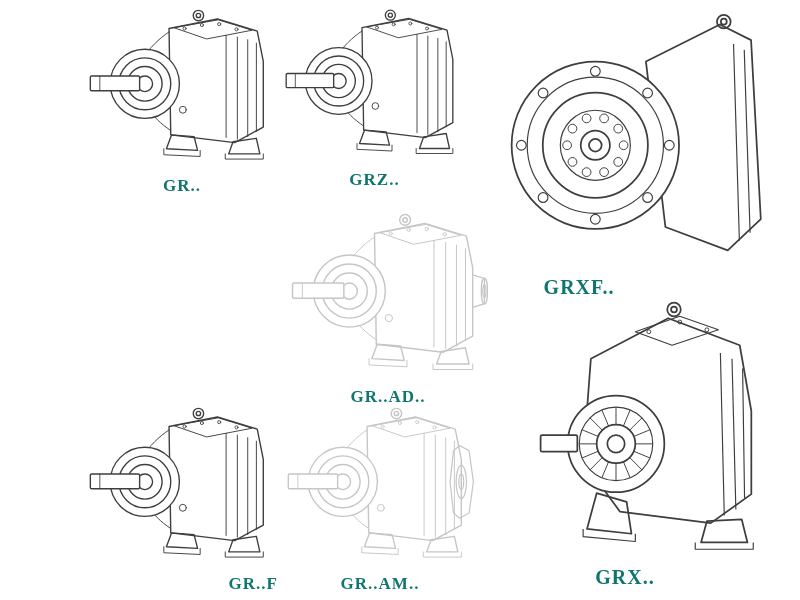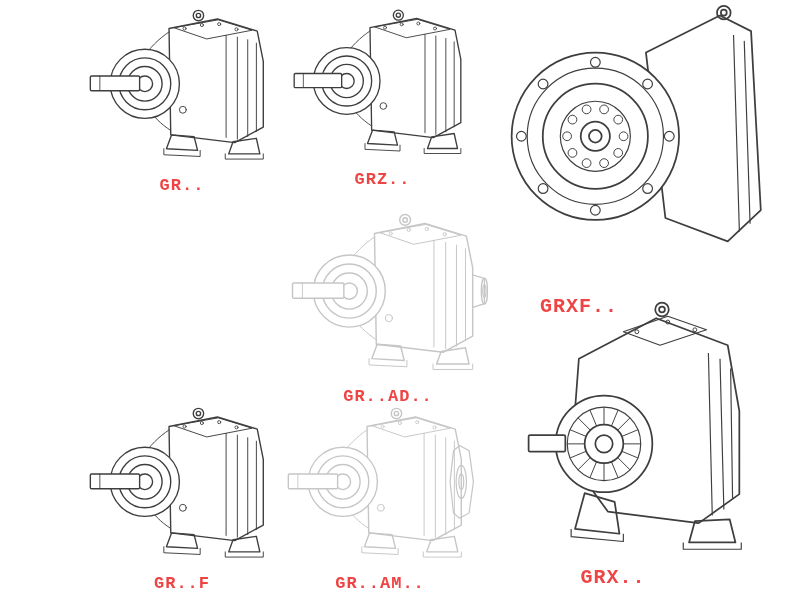--- a/index.html
+++ b/index.html
@@ -3,22 +3,22 @@
 <meta charset="utf-8">
 <style>
   html,body { margin:0; padding:0; background:#ffffff; }
   .sheet {
     position:relative; width:800px; height:600px; background:#ffffff;
     overflow:hidden; font-family:"Liberation Serif", serif;
   }
   figure.cell { position:absolute; margin:0; display:flex; flex-direction:column; align-items:center; }
   figure.cell svg.drawing { width:100%; height:auto; display:block; }
   figcaption {
-    margin-top:4px; font-weight:bold; font-size:17px; color:#ef4444;
-    letter-spacing:1px; font-family:Liberation Mono, monospace; white-space:nowrap;
+    margin-top:4px; font-weight:bold; font-size:17px; color:#0f766e;
+    letter-spacing:1px; font-family:Liberation Serif, serif; white-space:nowrap;
   }
   .cell.solid { color:#3e3e3e; }
   .cell.faded { color:#c6c6c6; }
   .cell-grxf figcaption { font-size:20px; margin-top:12px; margin-right:130px; }
   .cell-grx  figcaption { font-size:20px; margin-top:8px;  margin-right:40px; }
   .defs-holder { position:absolute; width:0; height:0; overflow:hidden; }
 </style>
 </head>
 <body>
 
@@ -141,50 +141,50 @@
     </defs>
   </svg>
 
   <figure class="cell solid" style="left:86px; top:6px; width:192px;">
     <svg class="drawing" viewBox="0 0 222 192">
         <use href="#gearA"></use>
       </svg>
     <figcaption>GR..</figcaption>
   </figure>
 
-  <figure class="cell solid" style="left:290px; top:6px; width:185px;align-items:center;">
+  <figure class="cell solid" style="left:282px; top:6px; width:185px;align-items:center;">
     <svg class="drawing" viewBox="0 0 222 192">
         <use href="#gearA"></use>
       </svg>
     <figcaption>GRZ..</figcaption>
   </figure>
 
-  <figure class="cell solid cell-grxf" style="left:498px; top:0; width:292px;gap:28px;">
+  <figure class="cell solid cell-grxf" style="left:498px; top:9px; width:292px;">
     <svg class="drawing" viewBox="0 0 300 262">
         <use href="#gearXF"></use>
       </svg>
     <figcaption>GRXF..</figcaption>
   </figure>
 
 
   <figure class="cell faded" style="left:288px; top:210px; width:200px;">
     <svg class="drawing" viewBox="0 0 222 192">
         <use href="#gearC"></use>
       </svg>
     <figcaption>GR..AD..</figcaption>
   </figure>
 
-  <figure class="cell solid cell-grx" style="left:488px; top:295px; width:290px;text-align:center;">
+  <figure class="cell solid cell-grx" style="left:500px; top:295px; width:290px;text-align:center;">
     <svg class="drawing" viewBox="0 0 300 272">
         <use href="#gearX"></use>
       </svg>
     <figcaption>GRX..</figcaption>
   </figure>
 
-  <figure class="cell solid" style="left:86px; top:404px; width:192px;">
+  <figure class="cell solid" style="left:86px; top:404px; width:192px;align-items:flex-end;">
     <svg class="drawing" viewBox="0 0 222 192">
         <use href="#gearA"></use>
       </svg>
     <figcaption>GR..F</figcaption>
   </figure>
 
   <figure class="cell faded" style="left:284px; top:404px; width:192px;">
     <svg class="drawing" viewBox="0 0 222 192">
         <use href="#gearD"></use>
       </svg>

